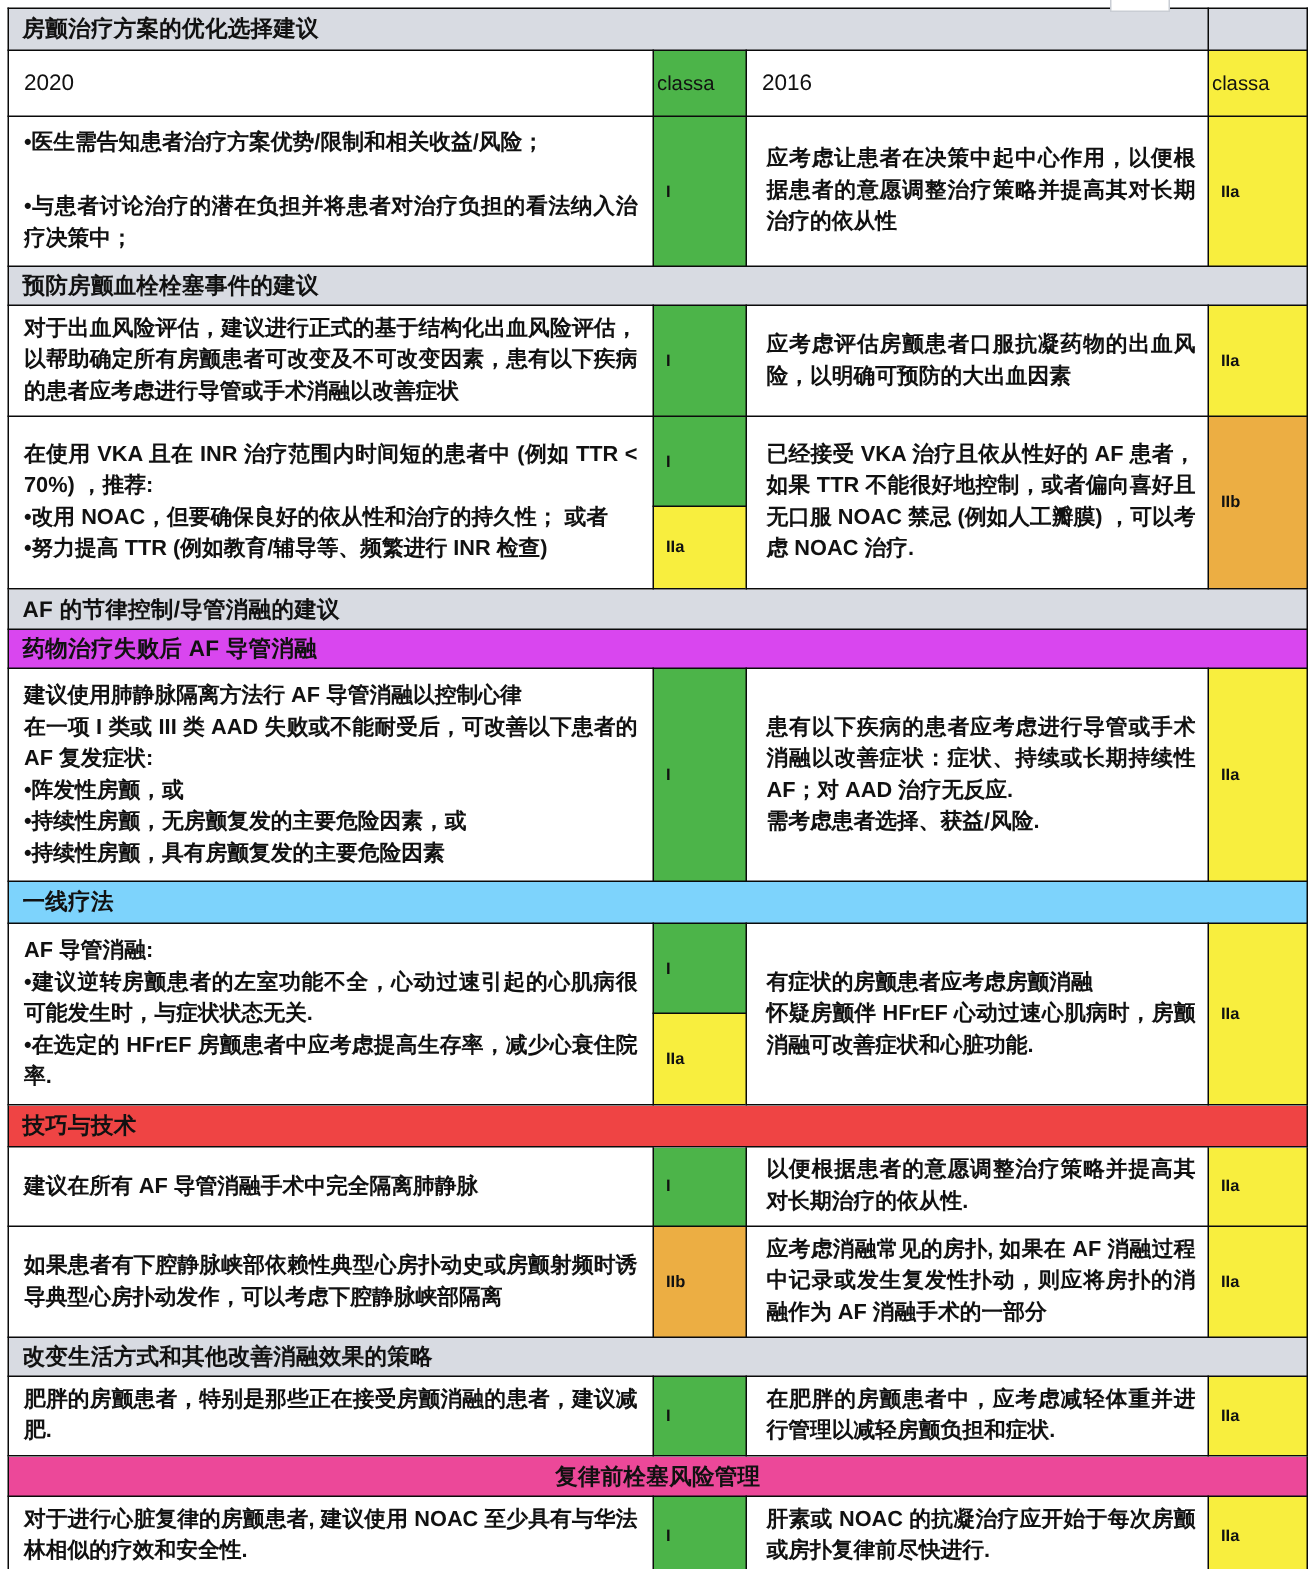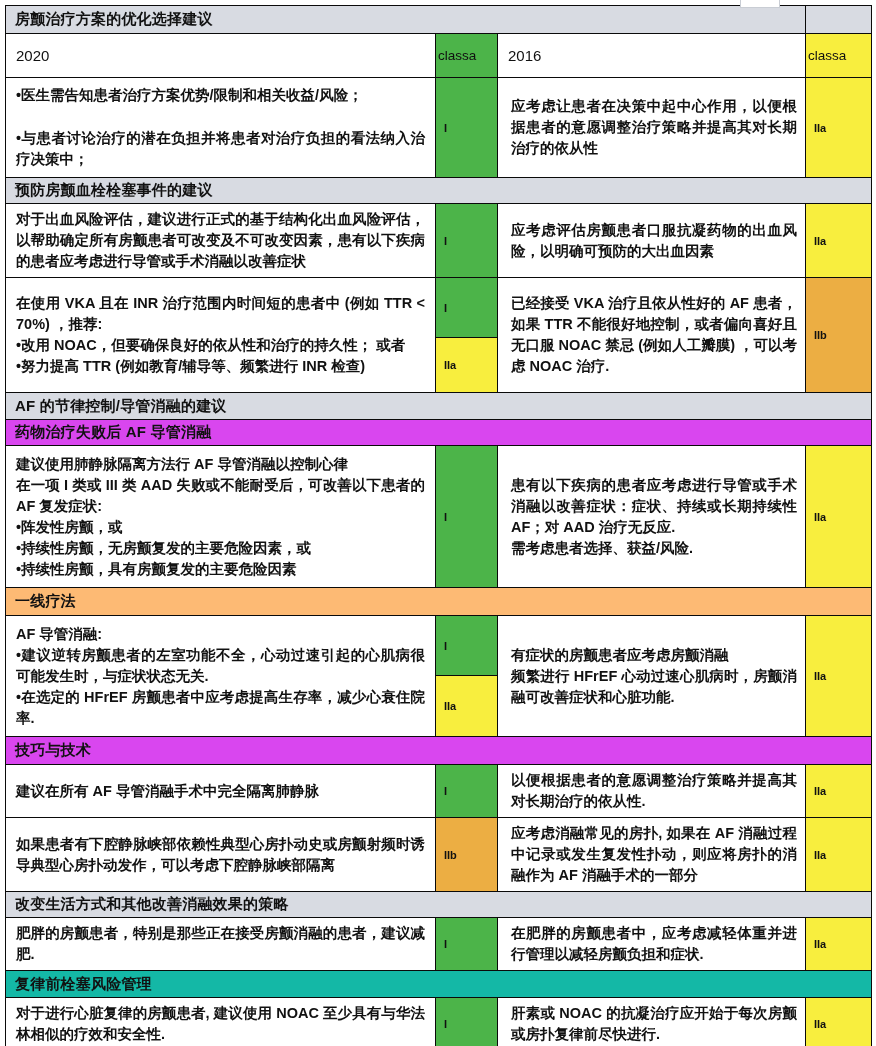--- a/index.html
+++ b/index.html
@@ -150,38 +150,38 @@
 •阵发性房颤，或
 •持续性房颤，无房颤复发的主要危险因素，或
 •持续性房颤，具有房颤复发的主要危险因素</td>
       <td class="cls" style="background-color: rgb(76, 180, 73);">I</td>
       <td class="txt r16">患有以下疾病的患者应考虑进行导管或手术消融以改善症状：症状、持续或长期持续性 AF；对 AAD 治疗无反应.
 需考虑患者选择、获益/风险.</td>
       <td class="cls" style="background-color: rgb(248, 238, 62);">IIa</td>
     </tr>
 
     <tr style="height:28px">
-      <td class="bar" colspan="4" style="background-color: #fdba74;">一线疗法</td>
+      <td class="bar" colspan="4" style="background-color: #7dd3fc;">一线疗法</td>
     </tr>
 
     <tr style="height:60px">
       <td class="txt" rowspan="2">AF 导管消融:
 •建议逆转房颤患者的左室功能不全，心动过速引起的心肌病很可能发生时，与症状状态无关.
 •在选定的 HFrEF 房颤患者中应考虑提高生存率，减少心衰住院率.</td>
       <td class="cls" style="background-color: rgb(76, 180, 73);">I</td>
       <td class="txt r16" rowspan="2">有症状的房颤患者应考虑房颤消融
-频繁进行 HFrEF 心动过速心肌病时，房颤消融可改善症状和心脏功能.</td>
+怀疑房颤伴 HFrEF 心动过速心肌病时，房颤消融可改善症状和心脏功能.</td>
       <td class="cls" rowspan="2" style="background-color: rgb(248, 238, 62);">IIa</td>
     </tr>
     <tr style="height:61px">
       <td class="cls" style="background-color: rgb(248, 238, 62);">IIa</td>
     </tr>
 
     <tr style="height:28px">
-      <td class="bar" colspan="4" style="background-color: #d946ef;">技巧与技术</td>
+      <td class="bar" colspan="4" style="background-color: #ef4444;">技巧与技术</td>
     </tr>
 
     <tr style="height:47px">
       <td class="txt">建议在所有 AF 导管消融手术中完全隔离肺静脉</td>
       <td class="cls" style="background-color: rgb(76, 180, 73);">I</td>
       <td class="txt r16">以便根据患者的意愿调整治疗策略并提高其对长期治疗的依从性.</td>
       <td class="cls" style="background-color: rgb(248, 238, 62);">IIa</td>
     </tr>
 
     <tr style="height:68px">
@@ -196,21 +196,21 @@
     </tr>
 
     <tr style="height:51px">
       <td class="txt">肥胖的房颤患者，特别是那些正在接受房颤消融的患者，建议减肥.</td>
       <td class="cls" style="background-color: rgb(76, 180, 73);">I</td>
       <td class="txt r16">在肥胖的房颤患者中，应考虑减轻体重并进行管理以减轻房颤负担和症状.</td>
       <td class="cls" style="background-color: rgb(248, 238, 62);">IIa</td>
     </tr>
 
     <tr style="height:27px">
-      <td class="bar" colspan="4" style="background-color: #14b8a6;">复律前栓塞风险管理</td>
+      <td class="bar" colspan="4" style="background-color: #ec4899; text-align: center;">复律前栓塞风险管理</td>
     </tr>
 
     <tr style="height:47px">
       <td class="txt">对于进行心脏复律的房颤患者, 建议使用 NOAC 至少具有与华法林相似的疗效和安全性.</td>
       <td class="cls" style="background-color: rgb(76, 180, 73);">I</td>
       <td class="txt r16">肝素或 NOAC 的抗凝治疗应开始于每次房颤或房扑复律前尽快进行.</td>
       <td class="cls" style="background-color: rgb(248, 238, 62);">IIa</td>
     </tr>
   </tbody>
     </table>

